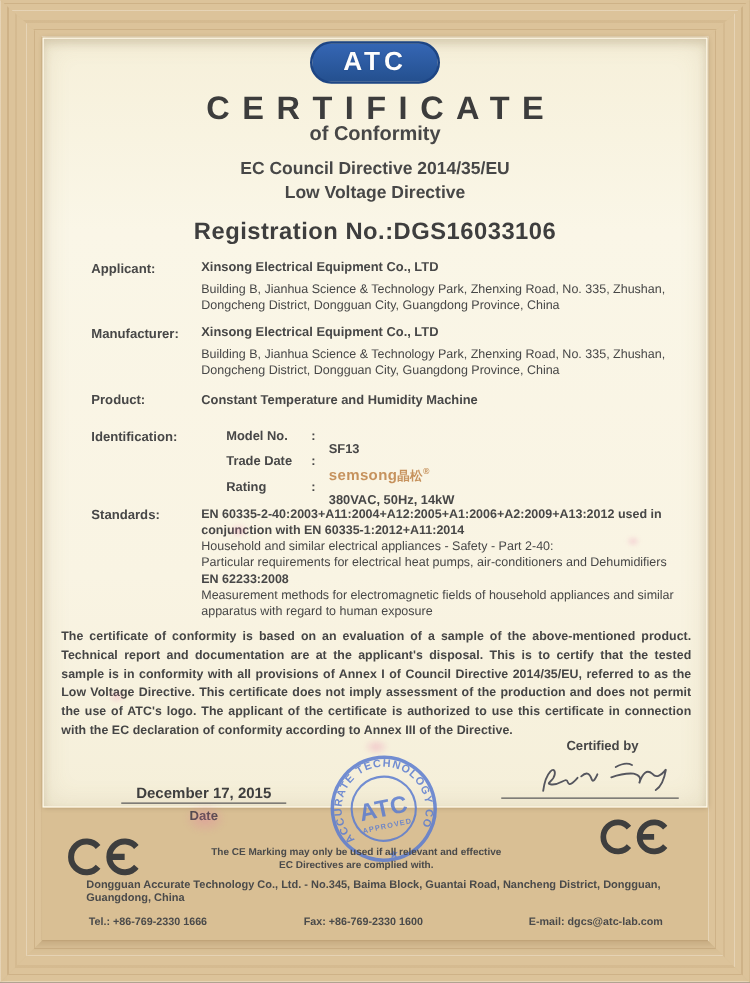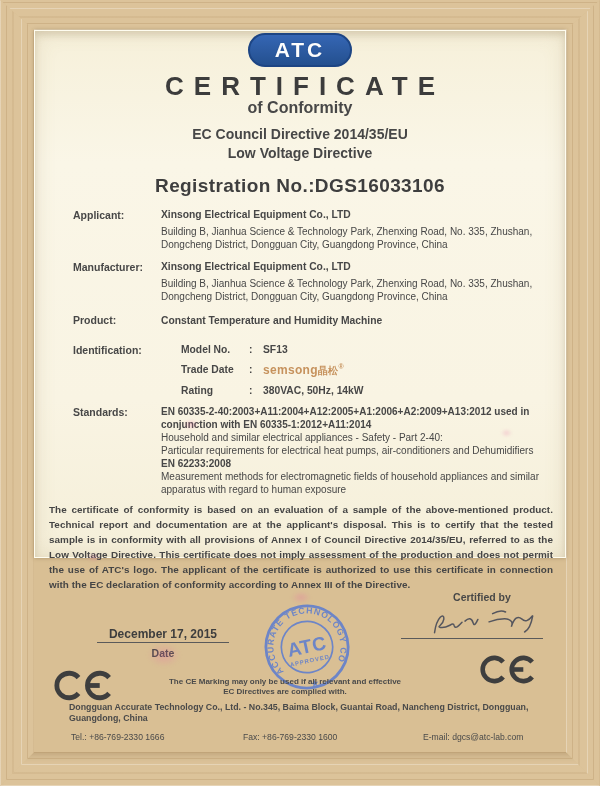--- a/index.html
+++ b/index.html
@@ -26,21 +26,21 @@
   #frame-top{left:0;top:0;width:600px;height:30px;
     clip-path:polygon(0 0,100% 0,calc(100% - 34px) 100%,34px 100%);}
   #frame-bottom{left:0;top:752px;width:600px;height:34px;
     clip-path:polygon(34px 0,calc(100% - 34px) 0,100% 100%,0 100%);box-shadow:inset 0 8px 10px -6px rgba(120,85,40,.35);}
   #frame-left{left:0;top:0;width:34px;height:786px;
     clip-path:polygon(0 0,100% 30px,100% calc(100% - 34px),0 100%);}
   #frame-right{left:566px;top:0;width:34px;height:786px;
     clip-path:polygon(0 30px,100% 0,100% 100%,0 calc(100% - 34px));}
   
   #paper{
-    position:absolute;left:34px;top:30px;width:532px;height:528px;
+    position:absolute;left:34px;top:30px;width:532px;height:616px;
     background:linear-gradient(180deg,#f6f0da 0%,#faf6e7 25%,#f9f4e3 70%,#f5efd9 100%);
     border:1px solid #fffdf0;
     box-shadow:inset 0 0 22px rgba(140,110,60,.14), inset 0 4px 7px rgba(110,85,45,.18), 0 0 4px rgba(90,65,30,.35);
     color:#474747;
   }
   .abs{position:absolute;}
   .ctr{left:0;width:100%;text-align:center;}
   .b{font-weight:bold;}
   .nowrap{white-space:nowrap;}
   
@@ -57,21 +57,21 @@
   #cert-subtitle{top:68px;font-size:16px;text-align:center;}
   #directive1{top:95px;font-size:14px;}
   #directive2{top:114px;font-size:14px;}
   #registration{top:144px;font-size:19px;letter-spacing:.4px;color:#3e3e3e;}
   
   .lbl{left:38px;font-size:10.5px;font-weight:bold;}
   .val{left:126px;font-size:10px;}
   .valb{left:126px;font-size:10.3px;font-weight:bold;}
   .ikey{left:126px;font-size:10.3px;font-weight:bold;margin-left:20px;}
   .isep{left:214px;font-size:10.3px;font-weight:bold;}
-  .ival{left:228px;font-size:10.3px;font-weight:bold;}
+  .ival{left:228px;font-size:10.3px;font-weight:bold;margin-top:10px;}
   #trade-logo{color:#c28a52;font-weight:bold;font-size:12px;letter-spacing:.3px;opacity:.92;}
   #trade-logo .cjk{font-size:10px;}
   #trade-logo sup{font-size:7px;}
   
   #statement{
     left:14px;top:472px;width:504px;
     font-size:9.9px;font-weight:bold;line-height:14.9px;
     text-align:justify;color:#454545;letter-spacing:.05px;
   }
   
@@ -82,21 +82,21 @@
   #sig-line{left:366px;top:607px;width:142px;border-bottom:1.3px solid #5a5a5a;height:0;}
   #date-value{left:58px;top:596px;width:140px;text-align:center;font-size:12px;color:#3e3e3e;}
   #date-line{left:62px;top:611px;width:132px;border-bottom:1.3px solid #5a5a5a;height:0;}
   #date-label{left:58px;top:616px;width:140px;text-align:center;font-size:10.5px;}
   
   .ce{color:#3e3e3e;}
   #ce-left{left:18px;top:632px;}
   #ce-right{left:444px;top:617px;}
   #ce-note{left:128px;top:646px;width:244px;text-align:center;font-size:8px;font-weight:bold;line-height:9.6px;color:#4a4a4a;}
   #company-address{left:34px;top:671px;width:478px;font-size:8.8px;font-weight:bold;line-height:11px;color:#4a4a4a;}
-  #contact-row{left:0;top:701px;width:100%;height:14px;font-size:8.6px;font-weight:normal;color:#4a4a4a;}
+  #contact-row{left:0;top:701px;width:100%;height:14px;font-size:8.6px;font-weight:bold;color:#4a4a4a;}
   #contact-row .tel{position:absolute;left:36px;}
   #contact-row .fax{position:absolute;left:208px;}
   #contact-row .email{position:absolute;left:352px;padding-left:36px;}
   
   .smudge{position:absolute;border-radius:50%;filter:blur(1.5px);
     background:radial-gradient(closest-side,rgba(233,110,165,.30),rgba(233,110,165,0));}
 </style>
 </head>
 <body>
 

